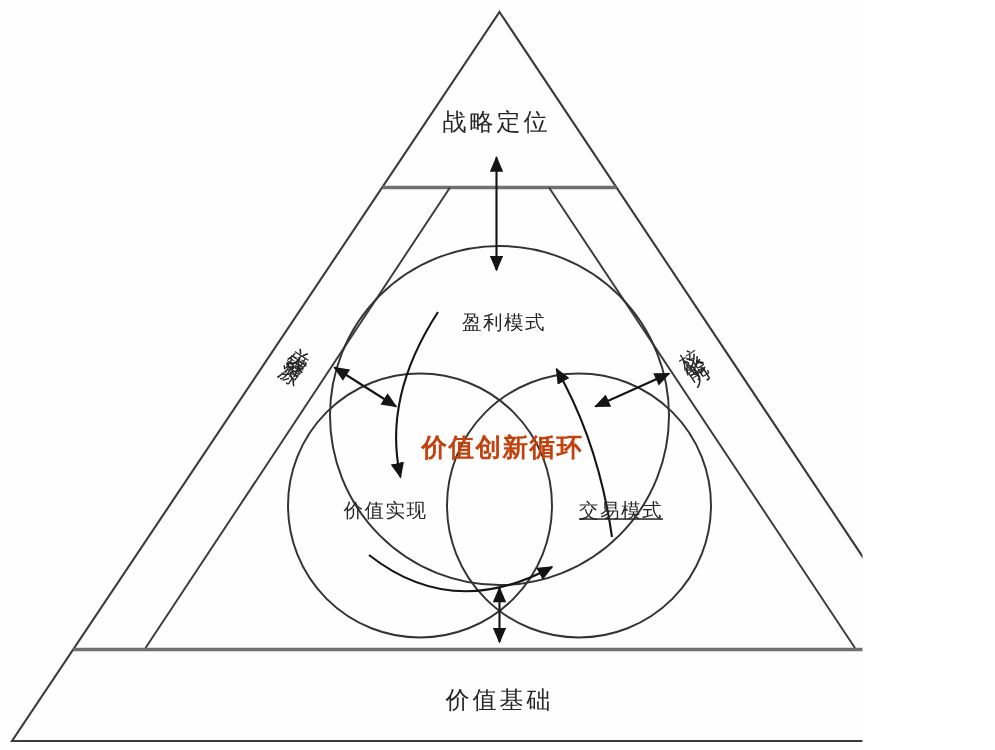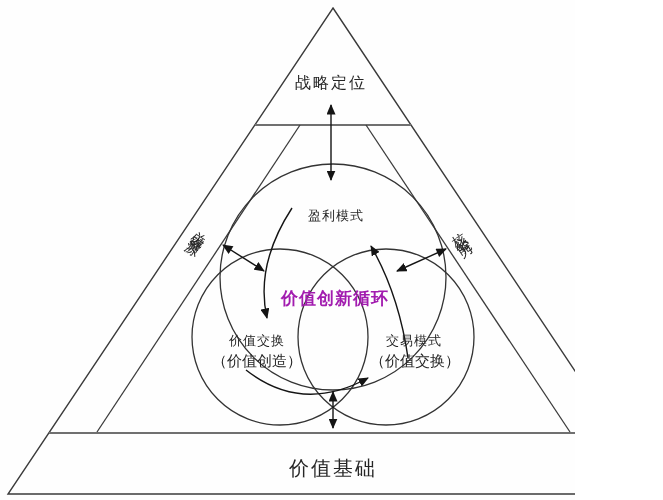--- a/index.html
+++ b/index.html
@@ -16,22 +16,22 @@
     position:absolute;
     transform:translate(-50%,-50%);
     white-space:nowrap;
     color:#262626;
     text-align:center;
     line-height:1.15;
   }
   .lbl-strategic{font-size:16px;letter-spacing:2px;}
   .lbl-title{font-size:13px;letter-spacing:1px;}
   .lbl-sub{font-size:15px;letter-spacing:0px;}
-  .lbl-center{font-size:17px;font-weight:bold;letter-spacing:1px;color:#a21caf;}
-  .lbl-foundation{font-size:20px;letter-spacing:2px;}
+  .lbl-center{font-size:17px;font-weight:bold;letter-spacing:1px;color:#c2410c;}
+  .lbl-foundation{font-size:16px;letter-spacing:2px;}
   .lbl-side{
     font-size:14px;
     letter-spacing:4px;
     writing-mode:vertical-rl;
   }
   .lbl-side.left{transform:translate(-50%,-50%) rotate(33deg);}
   .lbl-side.right{transform:translate(-50%,-50%) rotate(-33deg);}
 </style>
 </head>
 <body>
@@ -69,24 +69,22 @@
     <path d="M 246 370 Q 302 414 368 378" fill="none" stroke="#141414" stroke-width="1.4" marker-end="url(#ah-end)"></path>
     <path d="M 408 358 Q 399 295 371 246" fill="none" stroke="#141414" stroke-width="1.4" marker-end="url(#ah-end)"></path>
   </svg>
 
   <div class="lbl lbl-strategic" style="left:331px;top:83px;">战略定位</div>
 
   <div class="lbl lbl-title" style="left:336px;top:216px;">盈利模式</div>
 
   <div class="lbl lbl-center" style="left:335px;top:299px;">价值创新循环</div>
 
-  <div class="lbl lbl-title" style="left:257px;top:341px;">价值交换</div>
-  <div class="lbl lbl-sub" style="left:257px;top:362px;">（价值创造）</div>
+  <div class="lbl lbl-title" style="left:257px;top:341px;">价值实现</div>
 
-  <div class="lbl lbl-title" style="left:414px;top:341px;">交易模式</div>
-  <div class="lbl lbl-sub" style="left:415px;top:362px;">（价值交换）</div>
+  <div class="lbl lbl-title" style="left:414px;top:341px;text-decoration:underline;">交易模式</div>
 
   <div class="lbl lbl-side left" style="left:204px;top:230px;">关键资源</div>
   <div class="lbl lbl-side right" style="left:453px;top:232px;">核心能力</div>
 
   <div class="lbl lbl-foundation" style="left:333px;top:468px;">价值基础</div>
 
 </div>
 
 </body></html>

